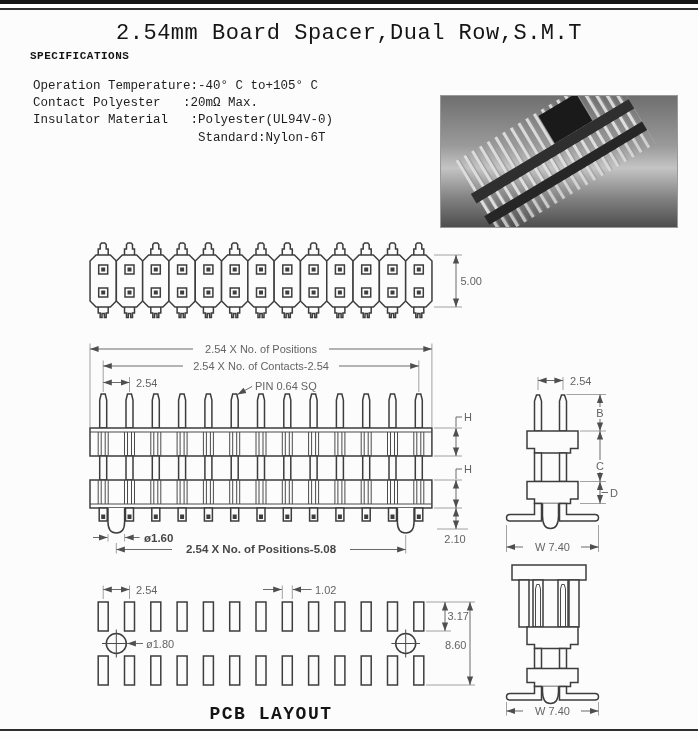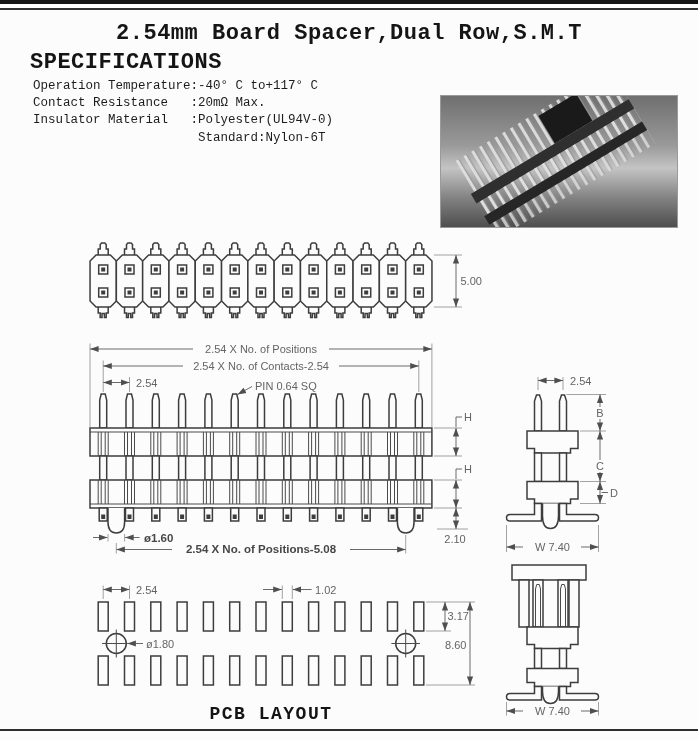--- a/index.html
+++ b/index.html
@@ -2,22 +2,22 @@
 <html><head>
 <meta charset="utf-8">
 <style>
   html,body{margin:0;padding:0;background:#d9d9d9;}
   .page{position:relative;width:698px;height:740px;background:#fcfcfc;overflow:hidden;
         font-family:"Liberation Mono",monospace;color:#1c1c1c;}
   .rule-top-thick{position:absolute;top:0;left:0;width:698px;height:4px;background:#141414;}
   .rule-top-thin{position:absolute;top:8px;left:0;width:698px;height:2px;background:#2e2e2e;}
   .rule-bottom{position:absolute;top:729px;left:0;width:698px;height:2px;background:#2e2e2e;}
   .title{position:absolute;top:21px;left:0;width:698px;margin:0;text-align:center;
-         font-size:22px;font-weight:700;letter-spacing:.5px;color:#151515;white-space:pre;}
-  .specs-heading{position:absolute;top:50px;left:30px;margin:0;font-size:22px;font-weight:700;
+         font-size:22px;font-weight:400;letter-spacing:.5px;color:#151515;white-space:pre;}
+  .specs-heading{position:absolute;top:50px;left:30px;margin:0;font-size:11px;font-weight:700;
          letter-spacing:.5px;color:#141414;}
   .specs{position:absolute;top:78px;left:33px;font-size:12.5px;line-height:17.2px;color:#1d1d1d;}
   .spec-line{white-space:pre;}
   .photo{position:absolute;left:440px;top:95px;width:236px;height:131px;border:1px solid #9a9a9a;
          background:linear-gradient(180deg,#6f6f6f 0%,#9a9a9a 38%,#c4c4c4 55%,#828282 78%,#4e4e4e 100%);
          overflow:hidden;}
   svg.drawing{position:absolute;left:0;top:0;}
   
   .b{stroke:#3d3d3d;stroke-width:1.5;fill:none;stroke-linejoin:miter;}
   .i{stroke:#4a4a4a;stroke-width:1;fill:none;}
@@ -33,22 +33,22 @@
 <body>
 
 <div class="page">
   <div class="rule-top-thick"></div>
   <div class="rule-top-thin"></div>
 
   <h1 class="title">2.54mm Board Spacer,Dual Row,S.M.T</h1>
   <h2 class="specs-heading">SPECIFICATIONS</h2>
 
   <div class="specs">
-    <div class="spec-line">Operation Temperature:-40° C to+117° C</div>
-    <div class="spec-line">Contact Resistance   :20mΩ Max.</div>
+    <div class="spec-line">Operation Temperature:-40° C to+105° C</div>
+    <div class="spec-line">Contact Polyester   :20mΩ Max.</div>
     <div class="spec-line">Insulator Material   :Polyester(UL94V-0)</div>
     <div class="spec-line">                      Standard:Nylon-6T</div>
   </div>
 
   <div class="photo">
     <svg width="236" height="131">
       <defs>
         <pattern id="ps" width="9" height="8" patternUnits="userSpaceOnUse">
           <rect x="2" width="3.2" height="8" fill="#dedede"></rect>
           <rect x="5.2" width="1" height="8" fill="#8f8f8f"></rect>

